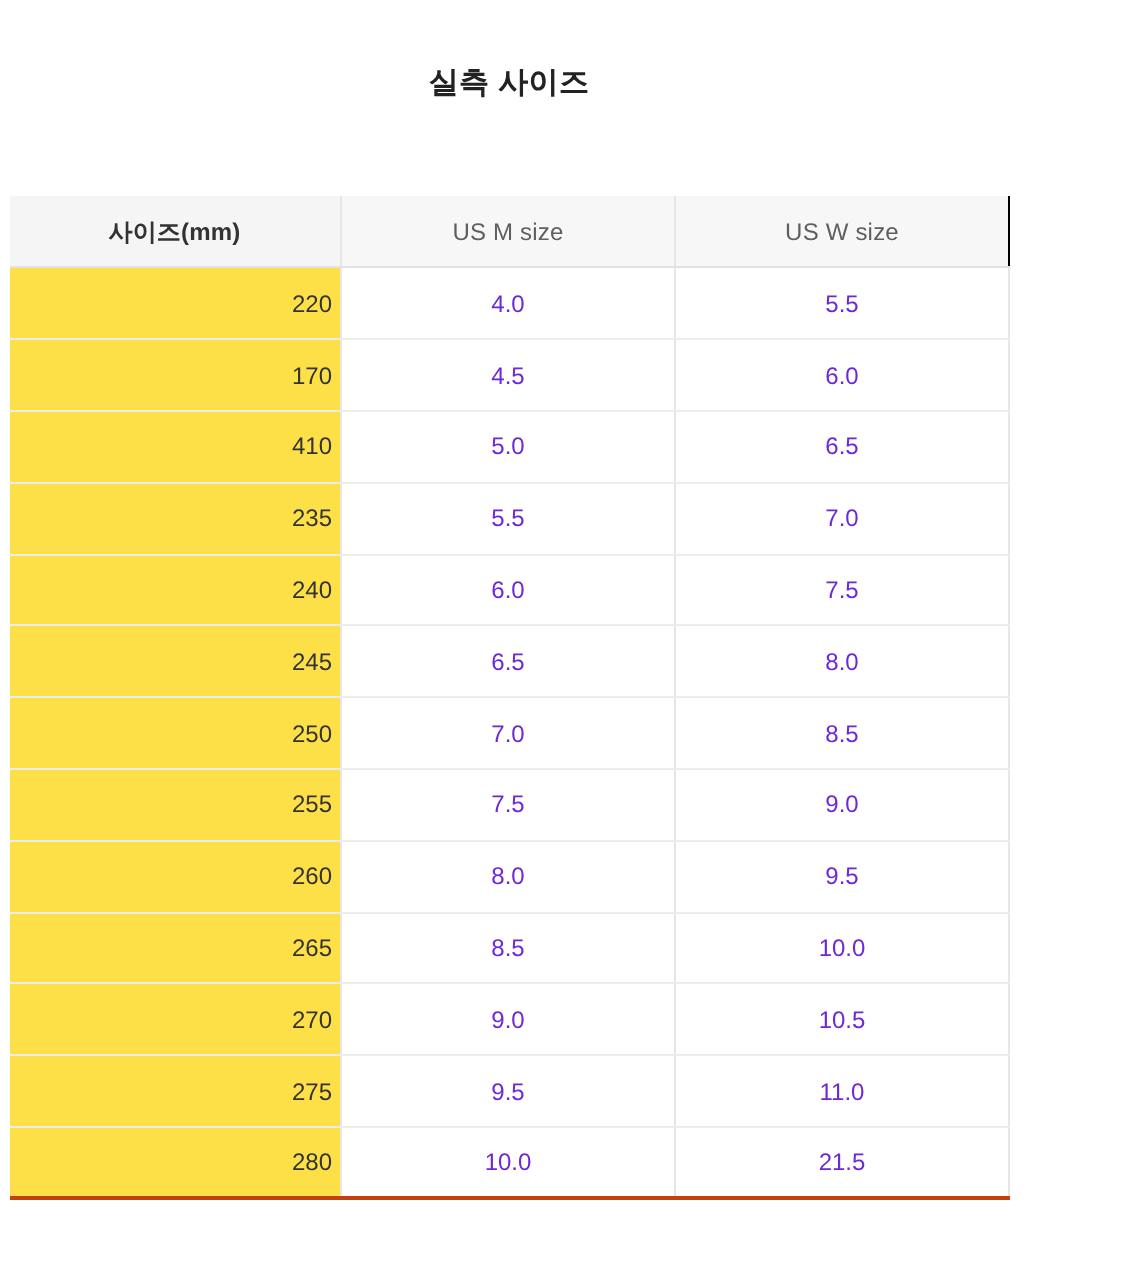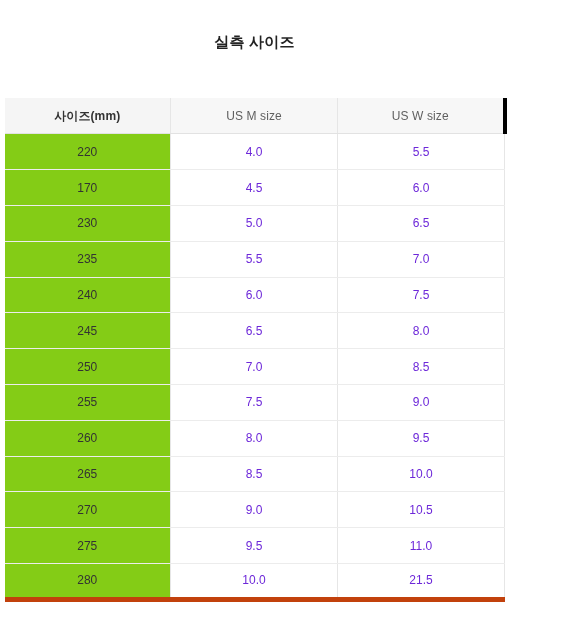--- a/index.html
+++ b/index.html
@@ -79,42 +79,43 @@
     letter-spacing: 0.1px;
   }
   thead th.th-us {
     color: #5f5f5f;
     font-weight: normal;
     background: #f7f7f7;
     letter-spacing: 0.1px;
   }
   thead th.th-usm { border-left: 1px solid #e6e6e6; }
   thead th.th-usw { border-left: 1px solid #e6e6e6; }
-  thead th.th-usw { border-right: 4px solid #000000; }
+  thead th.th-usw { border-right: 1px solid #000000; }
 
   
   tbody td {
     border-bottom: 1px solid #ececec;
   }
   tbody td.cell-size {
-    background: #84cc16;
+    background: #fde047;
     color: #333333;
     font-size: 12px;
+    text-align: right;
   }
   tbody td.cell-us {
     background: #ffffff;
     color: #6d28d9;
     font-size: 12px;
     border-left: 1px solid #e6e6e6;
   }
   tbody td.cell-usw {
     border-right: 1px solid #e6e6e6;
   }
   tbody tr:last-child td {
-    border-bottom: 5px solid #c2410c;
+    border-bottom: 2px solid #c2410c;
   }
 </style>
 </head>
 <body>
 
 <div class="page">
 
   <div class="title-wrap">
     <h1 class="page-title">실측 사이즈</h1>
   </div>
@@ -138,21 +139,21 @@
             <td class="cell-size">220</td>
             <td class="cell-us cell-usm">4.0</td>
             <td class="cell-us cell-usw">5.5</td>
           </tr>
           <tr>
             <td class="cell-size">170</td>
             <td class="cell-us cell-usm">4.5</td>
             <td class="cell-us cell-usw">6.0</td>
           </tr>
           <tr>
-            <td class="cell-size">230</td>
+            <td class="cell-size">410</td>
             <td class="cell-us cell-usm">5.0</td>
             <td class="cell-us cell-usw">6.5</td>
           </tr>
           <tr>
             <td class="cell-size">235</td>
             <td class="cell-us cell-usm">5.5</td>
             <td class="cell-us cell-usw">7.0</td>
           </tr>
           <tr>
             <td class="cell-size">240</td>

